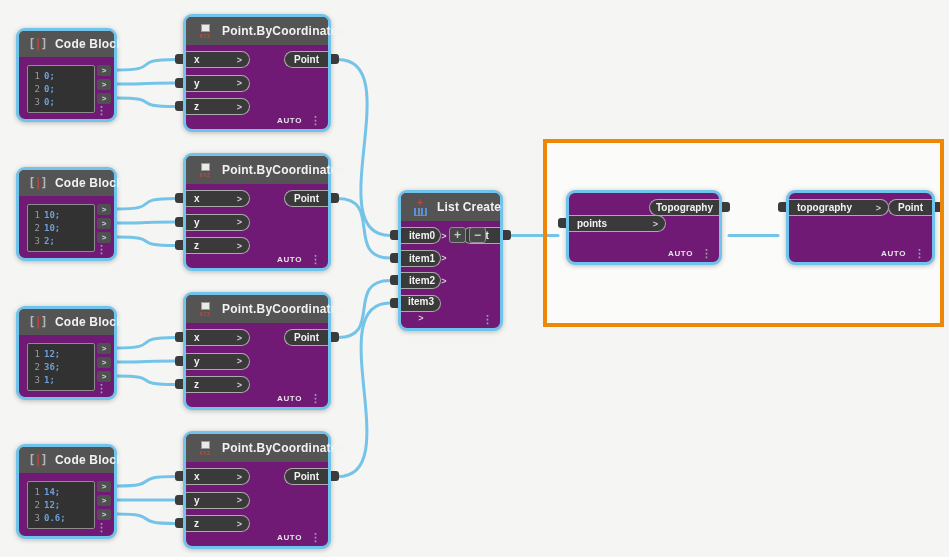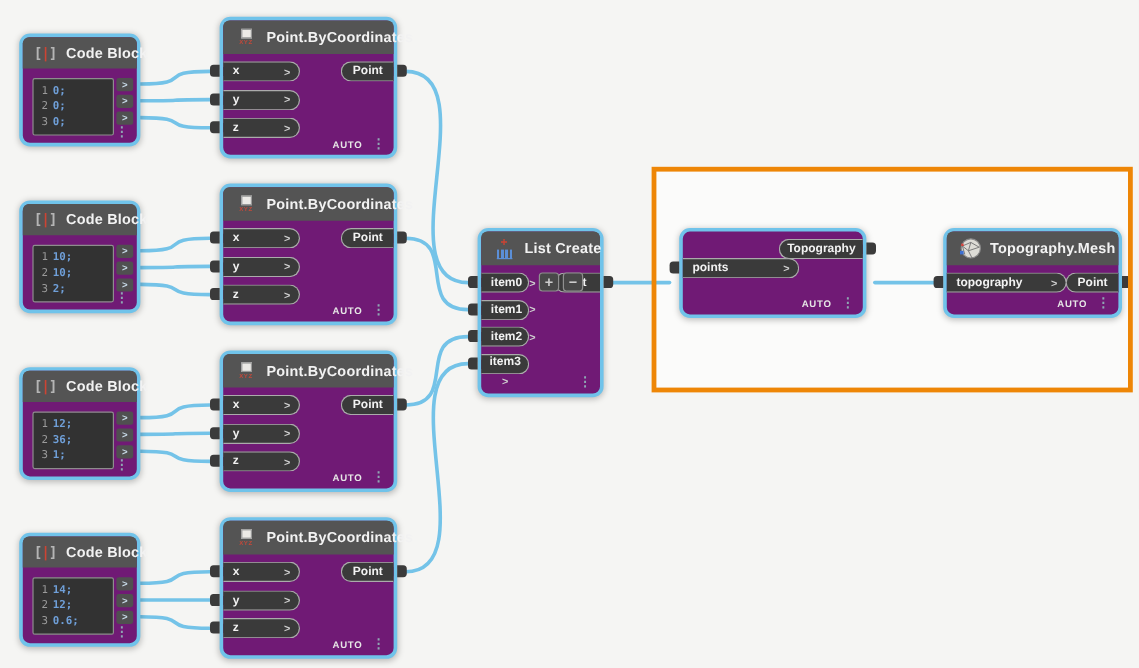--- a/index.html
+++ b/index.html
@@ -375,31 +375,20 @@
           <span class="plabel">Topography</span>
           <span class="nub"></span>
         </div>
       </div>
       <div class="nfooter">
         <span class="lacing">AUTO</span>
         <span class="more">⋮</span>
       </div>
     </div>
     <div class="node fn" style="left: 786px; top: 190px; width: 149px; height: 75px;">
-      <div class="nheader">
-        <span class="hicon">
-          <svg width="20" height="20" viewBox="0 0 20 20">
-            <circle cx="11" cy="10" r="8" fill="#dddcd6" stroke="#8a8a8a" stroke-width="1"></circle>
-            <path d="M4 8 L11 5 L18 9 M4 8 L9 12 L11 5 M9 12 L18 9 M9 12 L12 18 M4 8 L6 15" stroke="#777777" stroke-width="0.8" fill="none"></path>
-            <rect x="2" y="12" width="3" height="3" fill="#3c6fd1"></rect>
-            <rect x="3" y="6" width="2" height="2" fill="#d9423b"></rect>
-          </svg>
-        </span>
-        <span class="ntitle">Topography.Mesh</span>
-      </div>
       <div class="nbody">
         <div class="pill in" style="top: 6px; width: 100px;">
           <span class="plabel">topography</span>
           <span class="chev">&gt;</span>
           <span class="nub"></span>
         </div>
         <div class="pill out" style="top: 6px; width: 44px;">
           <span class="plabel">Point</span>
           <span class="nub"></span>
         </div>

